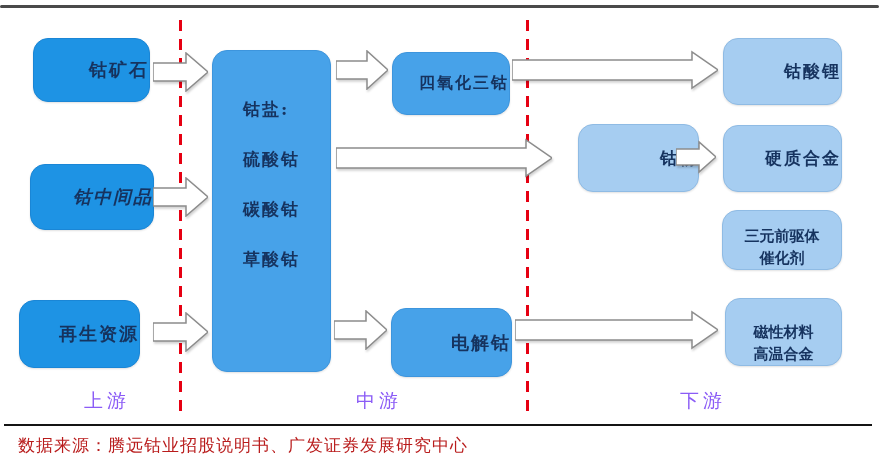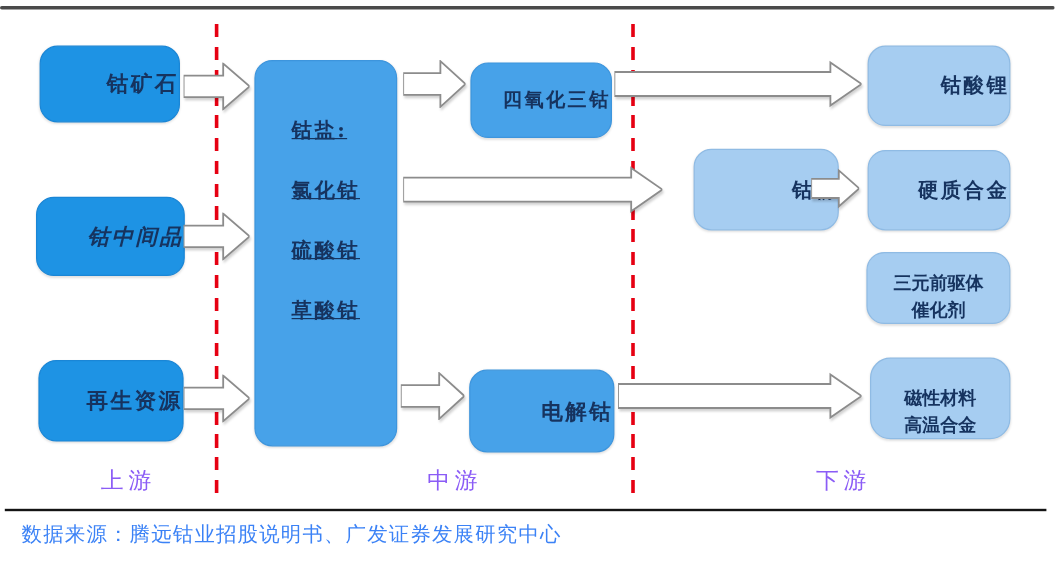--- a/index.html
+++ b/index.html
@@ -13,67 +13,67 @@
     position:absolute;display:flex;align-items:center;justify-content:flex-end;
     border-radius:15px;color:#16335f;font-weight:bold;text-align:center;
     box-shadow:0 1px 2px rgba(0,0,0,0.12);
   }
   .box .ls{letter-spacing:2px;}
   .blue-strong{background:#1e93e4;border:1px solid #1a86d6;}
   .blue-mid{background:#47a2e9;border:1px solid #3d95dd;margin-top:12px;}
   .blue-light{background:#a6cdf1;border:1px solid #8fbbe4;}
   .salt-box{
     flex-direction:column;align-items:flex-start;justify-content:flex-start;
-    padding:33px 0 12px 30px;box-sizing:border-box;text-decoration:underline;
+    padding:33px 0 12px 30px;box-sizing:border-box;
   }
   .salt-box span{display:block;line-height:50px;font-size:17px;letter-spacing:2px;white-space:nowrap;}
   .two-line{flex-direction:column;line-height:22px;font-size:15px;}
   .fs18{font-size:18px;}
   .fs17{font-size:17px;}
   .fs16{font-size:16px;}
   .divider-red{
     position:absolute;top:20px;width:3px;height:396px;
     background:repeating-linear-gradient(to bottom,#e60012 0 11px,transparent 11px 19px);
   }
   .arrow{position:absolute;filter:drop-shadow(1px 2px 1px rgba(0,0,0,0.18));}
   .arrow polygon{fill:#ffffff;stroke:#8c8c8c;stroke-width:1.5;}
   .stage-label{
     position:absolute;font-size:19px;color:#8b5cf6;letter-spacing:4px;
     font-weight:500;white-space:nowrap;
   }
   .footline{position:absolute;left:4px;top:424px;width:868px;height:2px;background:#141414;}
   .footer-src{
-    position:absolute;left:18px;top:434px;font-size:17px;color:#3b82f6;
+    position:absolute;left:18px;top:434px;font-size:17px;color:#b91c1c;
     letter-spacing:1px;white-space:nowrap;
   }
 </style>
 </head>
 <body>
 
 <div class="canvas">
 
   <div class="topline"></div>
 
   <div class="divider-red" style="left:179px;"></div>
   <div class="divider-red" style="left:526px;"></div>
 
   <div class="box blue-strong fs18" style="left:33px;top:38px;width:115px;height:62px;">
     <span class="ls">钴矿石</span>
   </div>
   <div class="box blue-strong fs18" style="left:30px;top:164px;width:122px;height:64px;font-style:italic;">
     <span class="ls">钴中间品</span>
   </div>
-  <div class="box blue-strong fs18" style="left:32px;top:300px;width:119px;height:66px;">
+  <div class="box blue-strong fs18" style="left:19px;top:300px;width:119px;height:66px;">
     <span class="ls">再生资源</span>
   </div>
 
   <div class="box blue-mid salt-box" style="left:212px;top:38px;width:119px;height:322px;">
     <span>钴盐:</span>
-    <span>氯化钴</span>
     <span>硫酸钴</span>
+    <span>碳酸钴</span>
     <span>草酸钴</span>
   </div>
 
   <div class="box blue-mid fs16" style="left:392px;top:40px;width:116px;height:61px;">
     <span class="ls">四氧化三钴</span>
   </div>
   <div class="box blue-mid fs18" style="left:391px;top:296px;width:119px;height:67px;">
     <span class="ls">电解钴</span>
   </div>
 
@@ -84,21 +84,21 @@
   <div class="box blue-light fs17" style="left:723px;top:38px;width:117px;height:65px;">
     <span class="ls">钴酸锂</span>
   </div>
   <div class="box blue-light fs17" style="left:723px;top:125px;width:117px;height:65px;">
     <span class="ls">硬质合金</span>
   </div>
   <div class="box blue-light two-line" style="left:722px;top:210px;width:118px;height:58px;">
     <span>三元前驱体</span>
     <span>催化剂</span>
   </div>
-  <div class="box blue-light two-line" style="left:725px;top:298px;width:115px;height:66px;border-radius:17px;">
+  <div class="box blue-light two-line" style="left:725px;top:298px;width:115px;height:66px;">
     <span>磁性材料</span>
     <span>高温合金</span>
   </div>
 
   <svg class="arrow" style="left:153px;top:52px;" width="55" height="40">
     <polygon points="0,11 33,11 33,1 55,20 33,39 33,29 0,29"></polygon>
   </svg>
   <svg class="arrow" style="left:153px;top:177px;" width="55" height="40">
     <polygon points="0,11 33,11 33,1 55,20 33,39 33,29 0,29"></polygon>
   </svg>

